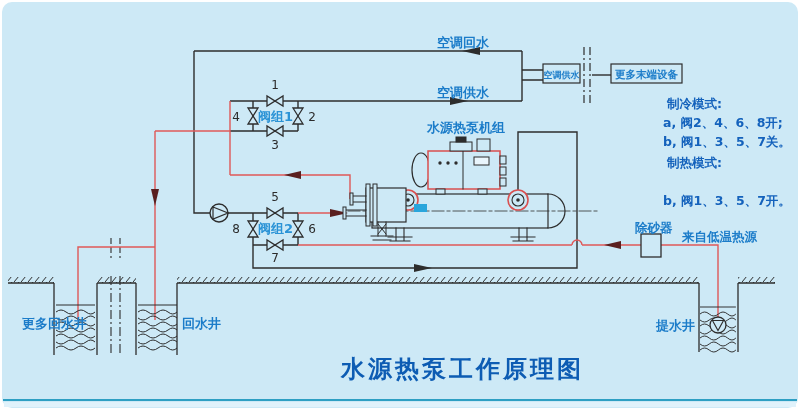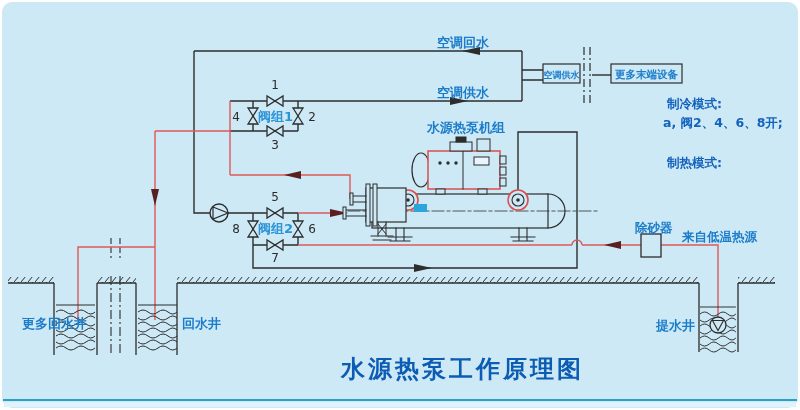--- a/index.html
+++ b/index.html
@@ -201,16 +201,18 @@
   <div class="num" style="left:305px;top:111px;">2</div>
   <div class="num" style="left:268px;top:139px;">3</div>
   <div class="num" style="left:229px;top:111px;">4</div>
   <div class="num" style="left:268px;top:191px;">5</div>
   <div class="num" style="left:305px;top:223px;">6</div>
   <div class="num" style="left:268px;top:252px;">7</div>
   <div class="num" style="left:229px;top:223px;">8</div>
 
   <div class="note" style="left:667px;top:97px;">制冷模式:</div>
   <div class="note" style="left:663px;top:116px;">a, 阀2、4、6、8开;</div>
+  <div class="note" style="left:663px;top:135px;">b, 阀1、3、5、7关。</div>
   <div class="note" style="left:667px;top:156px;">制热模式:</div>
+  <div class="note" style="left:663px;top:194px;">b, 阀1、3、5、7开。</div>
 
   <div class="title" style="left:341px;top:353px;">水源热泵工作原理图</div>
 </div>
 
 </body></html>

